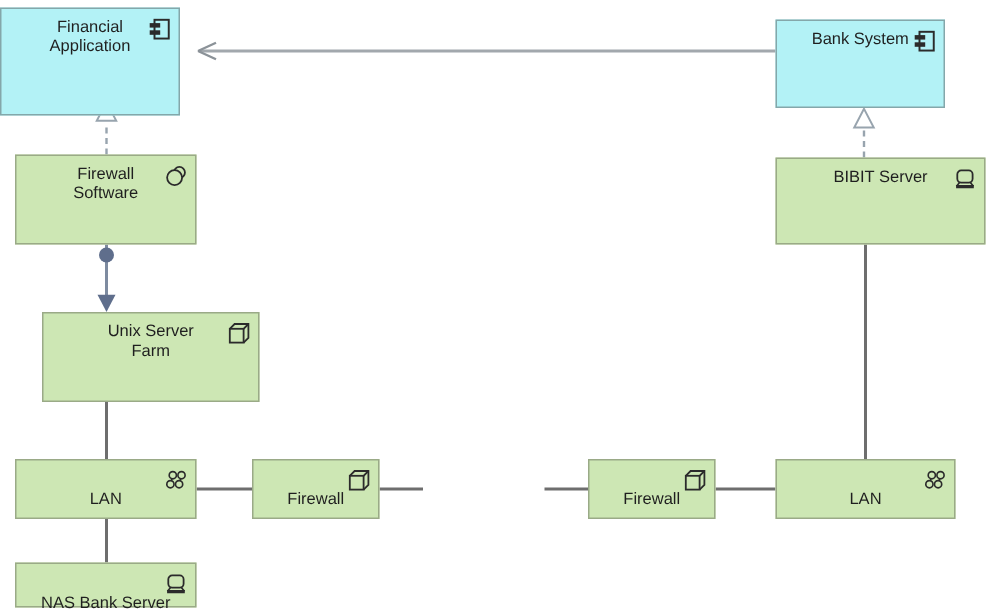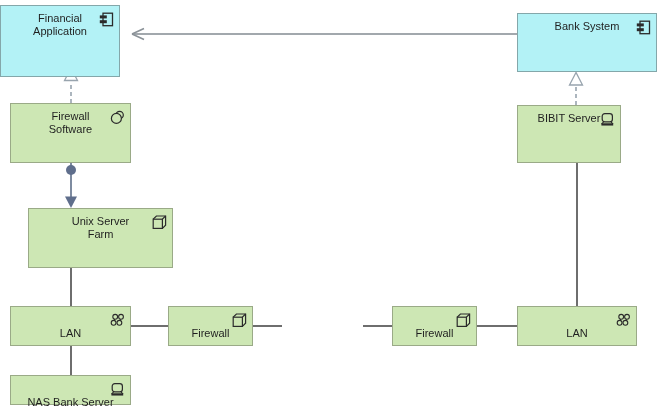--- a/index.html
+++ b/index.html
@@ -59,42 +59,42 @@
     <span class="lbl">Financial Application</span>
     <span class="icon">
       <svg width="15" height="15" viewBox="0 0 15 15">
         <rect x="4" y="1.2" width="9.5" height="12.5" fill="none" stroke="#2b2b2b" stroke-width="1.3"></rect>
         <rect x="0.8" y="3.4" width="7" height="3" fill="#2b2b2b"></rect>
         <rect x="0.8" y="8.2" width="7" height="3" fill="#2b2b2b"></rect>
       </svg>
     </span>
   </div>
 
-  <div class="node app" style="left:517px;top:13px;width:140px;height:59px">
+  <div class="node app" style="left:517px;top:13px;width:113px;height:59px">
     <span class="lbl">Bank System</span>
     <span class="icon">
       <svg width="15" height="15" viewBox="0 0 15 15">
         <rect x="4" y="1.2" width="9.5" height="12.5" fill="none" stroke="#2b2b2b" stroke-width="1.3"></rect>
         <rect x="0.8" y="3.4" width="7" height="3" fill="#2b2b2b"></rect>
         <rect x="0.8" y="8.2" width="7" height="3" fill="#2b2b2b"></rect>
       </svg>
     </span>
   </div>
 
   <div class="node tech narrow" style="left:10px;top:103px;width:121px;height:60px">
     <span class="lbl">Firewall Software</span>
     <span class="icon">
       <svg width="15" height="15" viewBox="0 0 15 15">
         <circle cx="9.6" cy="5" r="3.7" fill="none" stroke="#2b2b2b" stroke-width="1.2"></circle>
         <circle cx="6.4" cy="8.4" r="5" fill="#cde7b4" stroke="#2b2b2b" stroke-width="1.2"></circle>
       </svg>
     </span>
   </div>
 
-  <div class="node tech" style="left:517px;top:105px;width:104px;height:58px">
+  <div class="node tech" style="left:517px;top:105px;width:140px;height:58px">
     <span class="lbl">BIBIT Server</span>
     <span class="icon">
       <svg width="15" height="15" viewBox="0 0 15 15">
         <rect x="2.2" y="1.6" width="10.2" height="8.2" rx="2.6" fill="none" stroke="#2b2b2b" stroke-width="1.2"></rect>
         <path d="M3.6 9.8 L1.6 12.2 M11 9.8 L13 12.2" stroke="#2b2b2b" stroke-width="1.1" fill="none"></path>
         <line x1="1.4" y1="12.4" x2="13.2" y2="12.4" stroke="#2b2b2b" stroke-width="2.3"></line>
       </svg>
     </span>
   </div>
 

